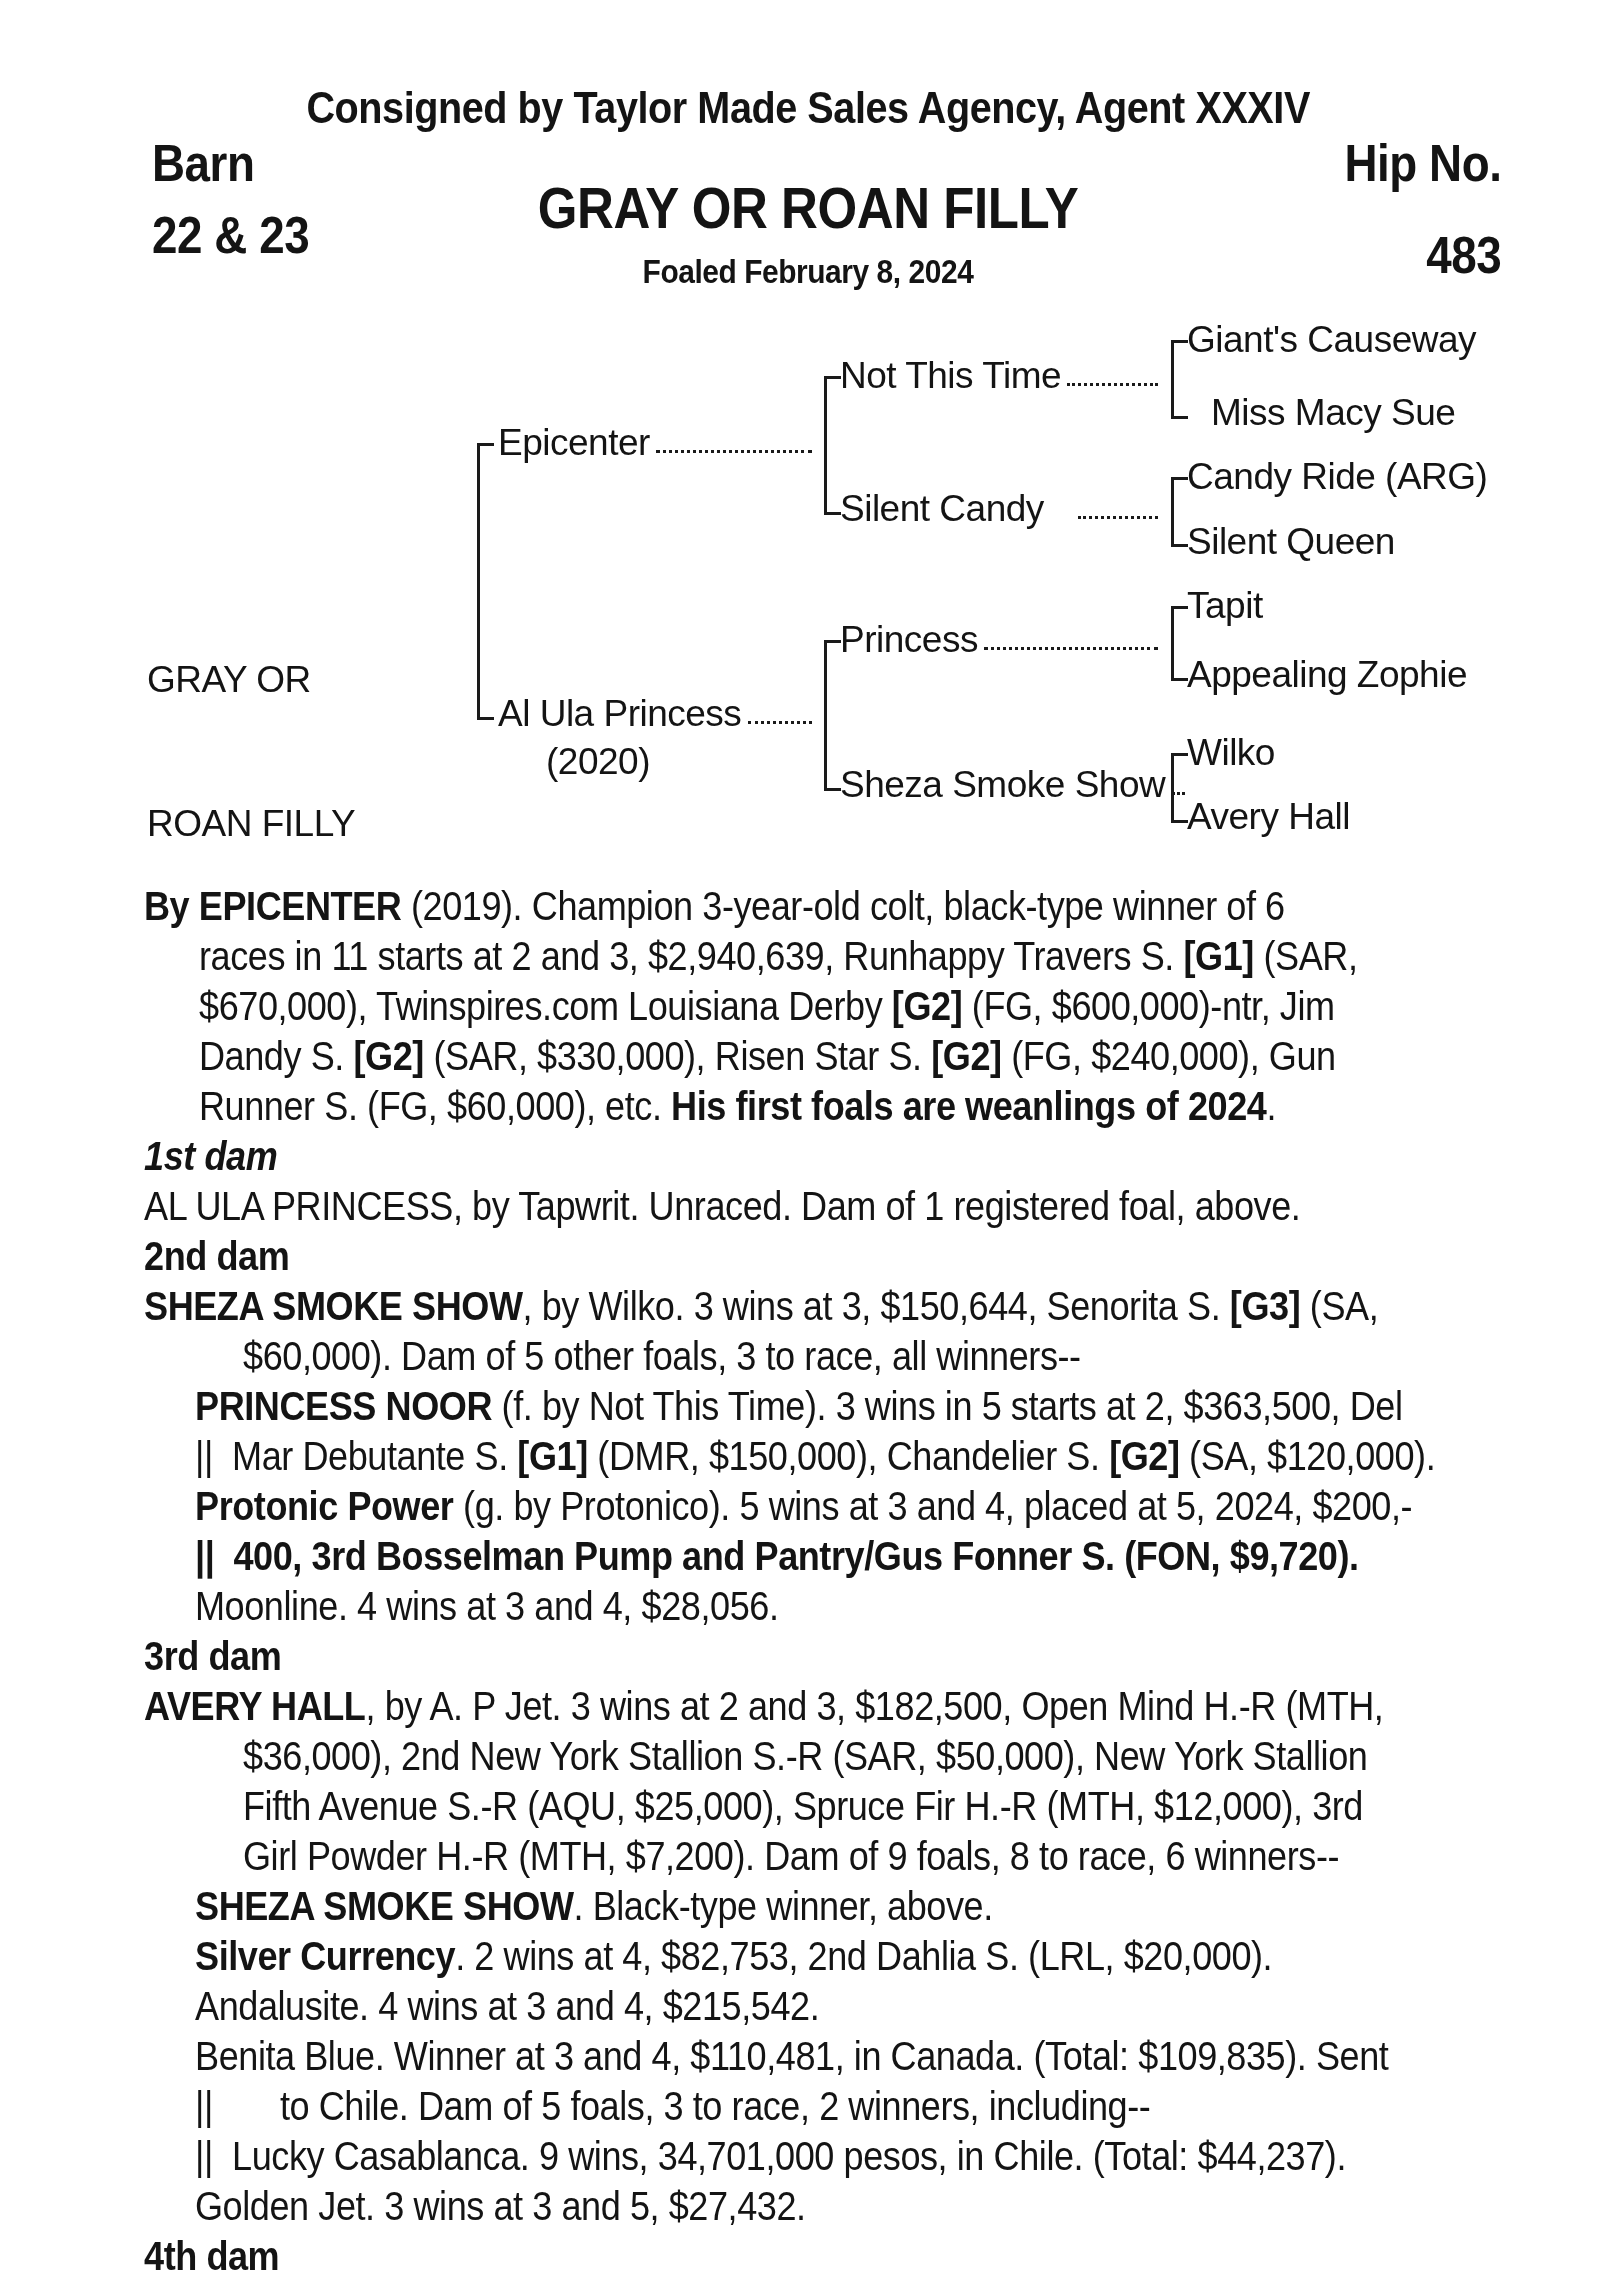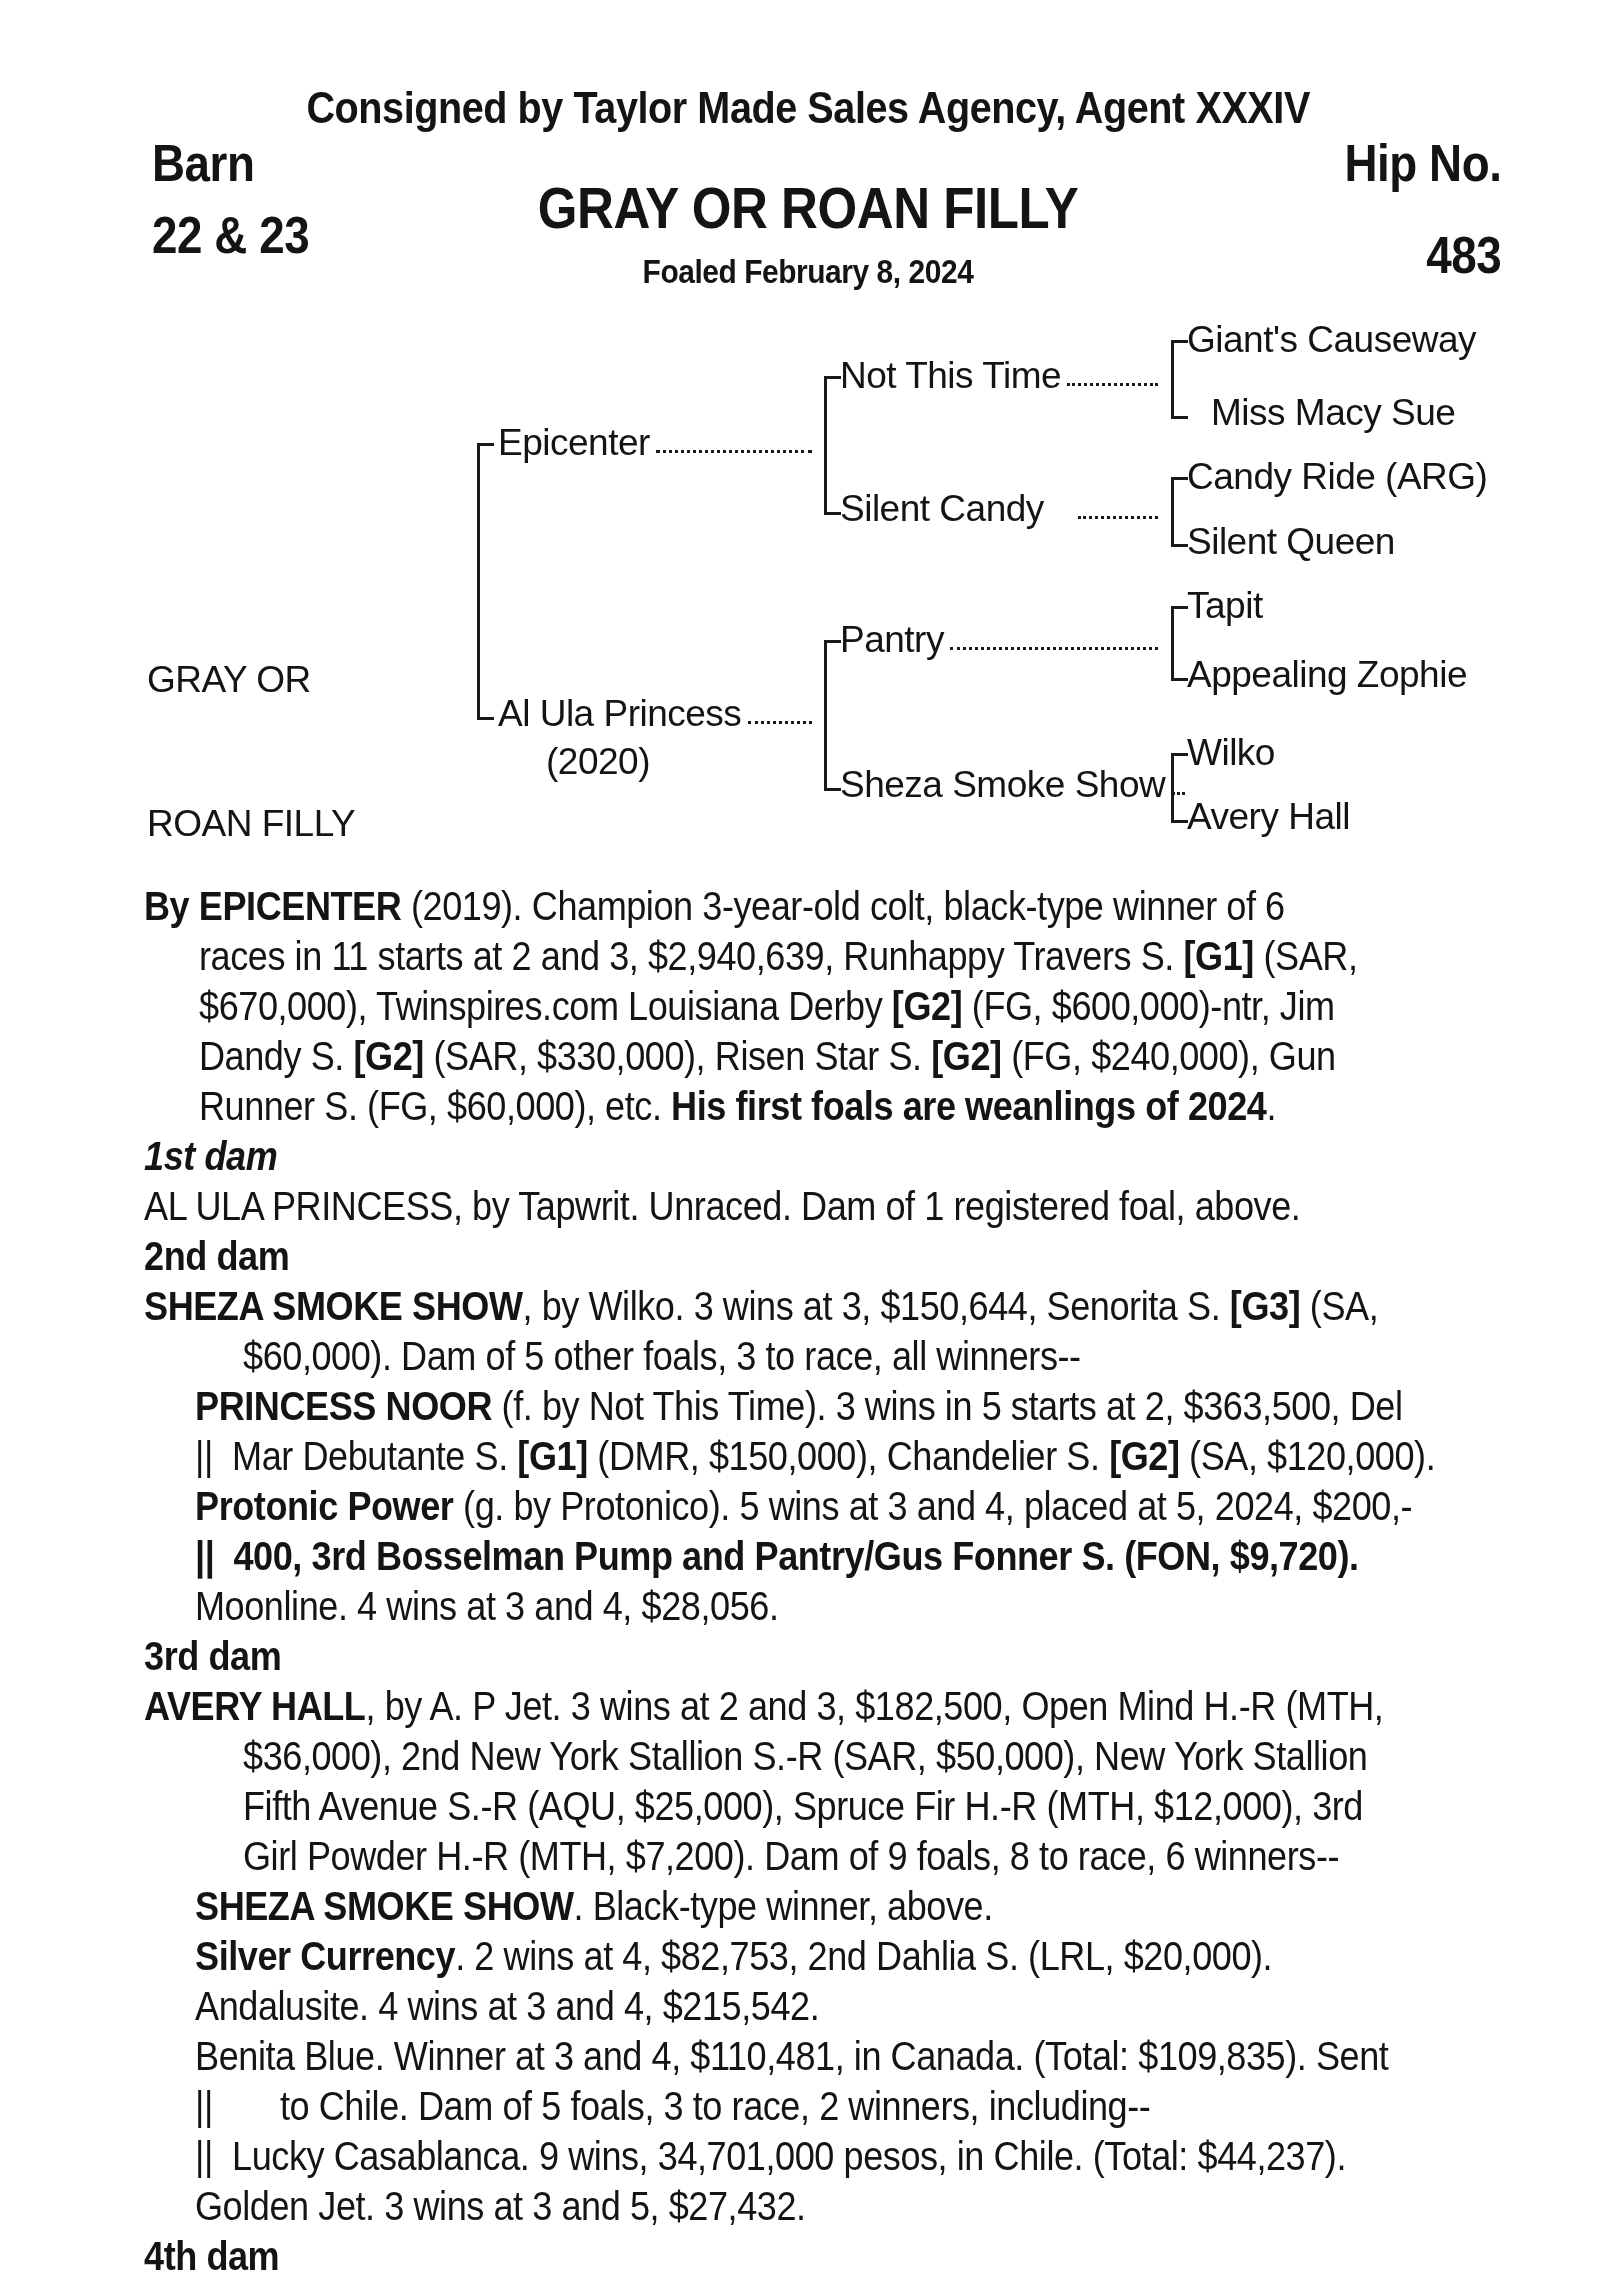--- a/index.html
+++ b/index.html
@@ -83,21 +83,21 @@
 
   <div class="pedrow" style="left:840px;top:41px;width:321px;">
     <span class="nm">Not This Time</span>
       <span class="lead"></span>
   </div>
   <div class="pedrow" style="left:840px;top:174px;width:321px;gap:28px;">
     <span class="nm">Silent Candy</span>
       <span class="lead"></span>
   </div>
   <div class="pedrow" style="left:840px;top:305px;width:321px;">
-    <span class="nm">Pantry</span>
+    <span class="nm">Princess</span>
       <span class="lead"></span>
   </div>
   <div class="pedrow" style="left:840px;top:450px;width:321px;">
     <span class="nm">Sheza Smoke Show</span>
       <span class="lead"></span>
   </div>
 
   <div class="pednm" style="left:1187px;top:4.6px;">Giant's Causeway</div>
   <div class="pednm" style="left:1187px;top:78px;margin-left:24px;">Miss Macy Sue</div>
   <div class="pednm" style="left:1187px;top:142px;">Candy Ride (ARG)</div>

